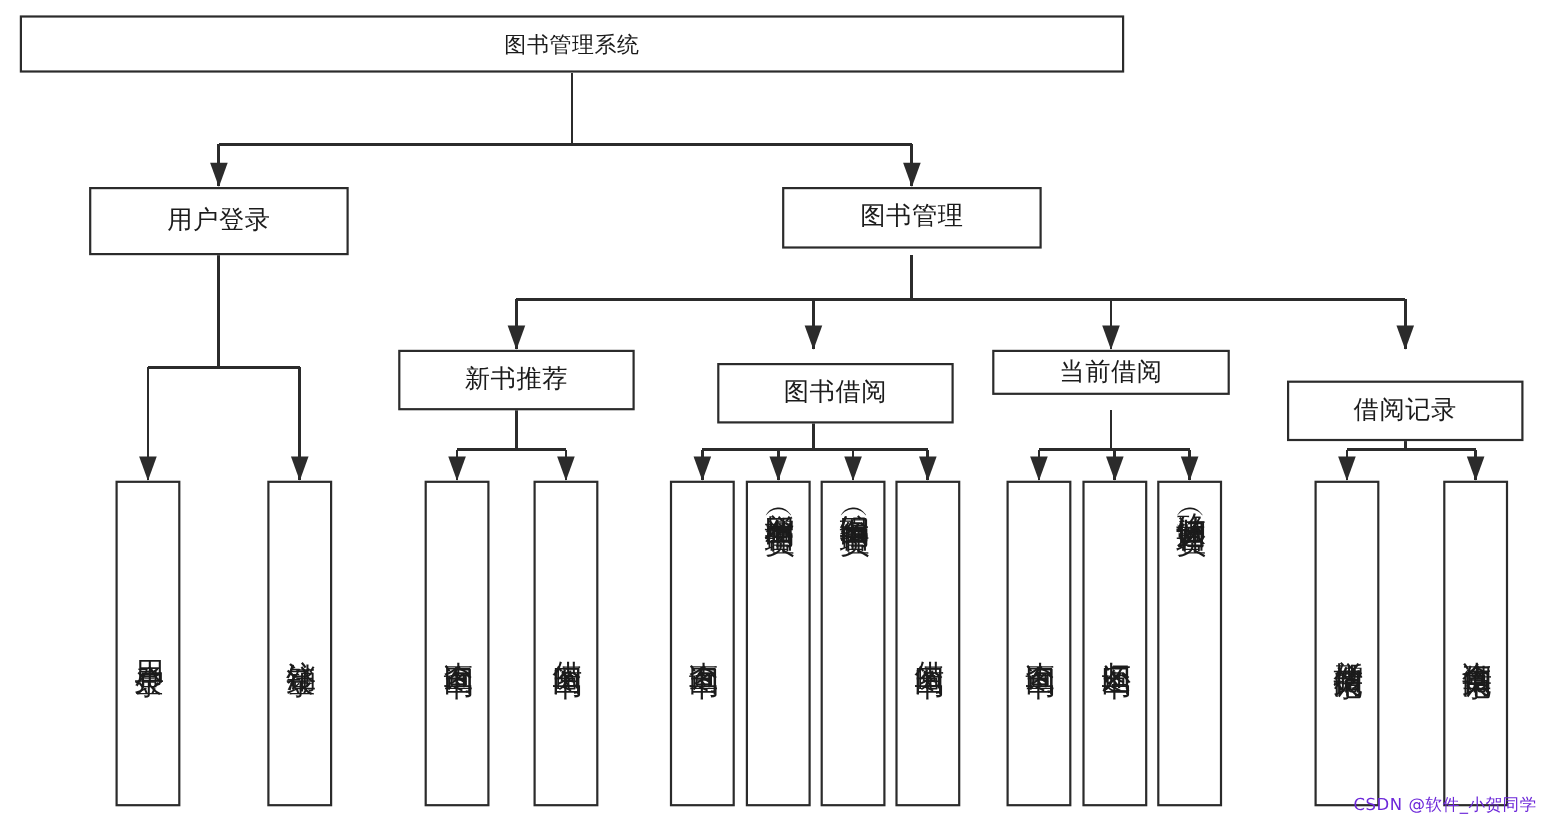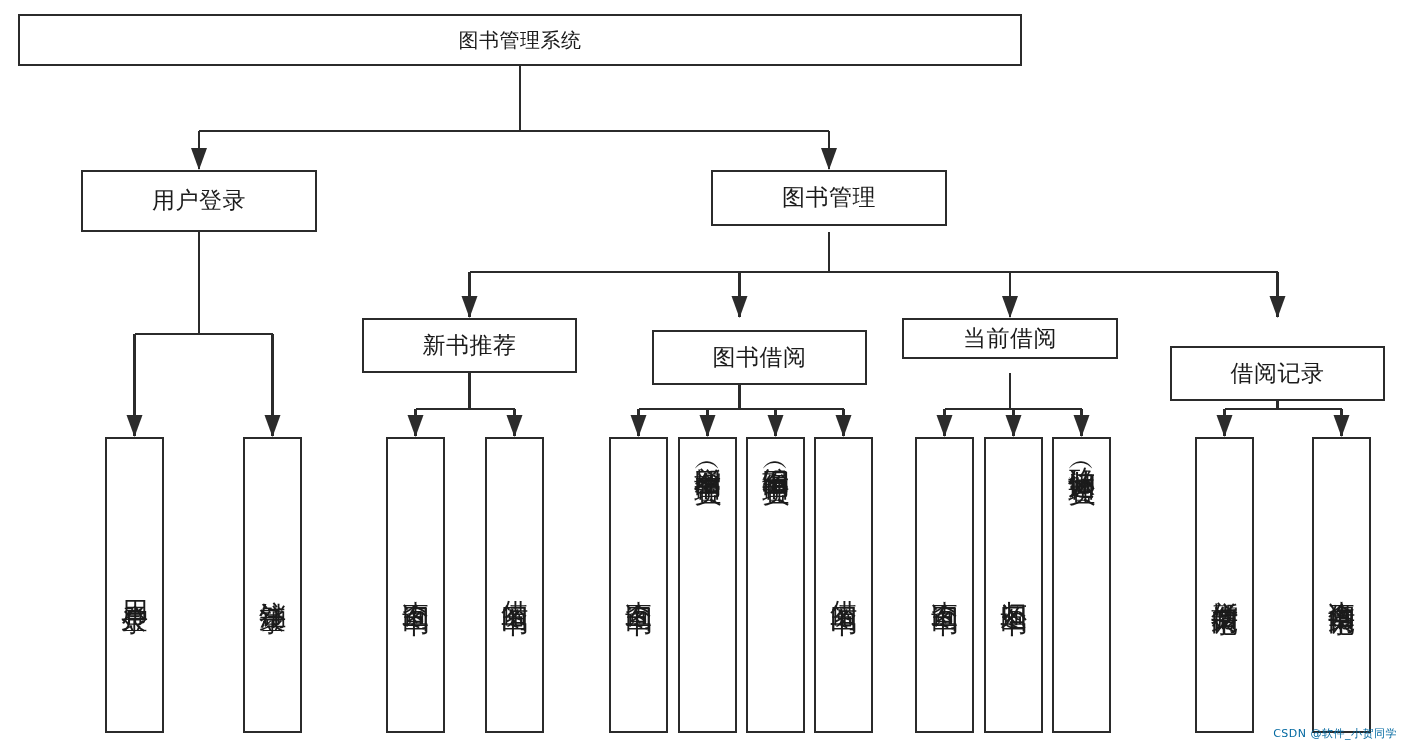--- a/index.html
+++ b/index.html
@@ -67,22 +67,22 @@
   .node.vert.tall-text .node-label {
     letter-spacing: 2px;
   }
   .node.vert.top-align {
     align-items: flex-start;
   }
   #watermark {
     position: absolute;
     right: 8px;
     bottom: 6px;
-    font-size: 11px;
-    color: #0369a1;
+    font-size: 15px;
+    color: #6d28d9;
     white-space: nowrap;
     letter-spacing: 0.5px;
   }
 </style>
 </head>
 <body>
 
 <div id="diagram-root">
 
   <svg id="edges" viewBox="0 0 1405 747" xmlns="http://www.w3.org/2000/svg">

